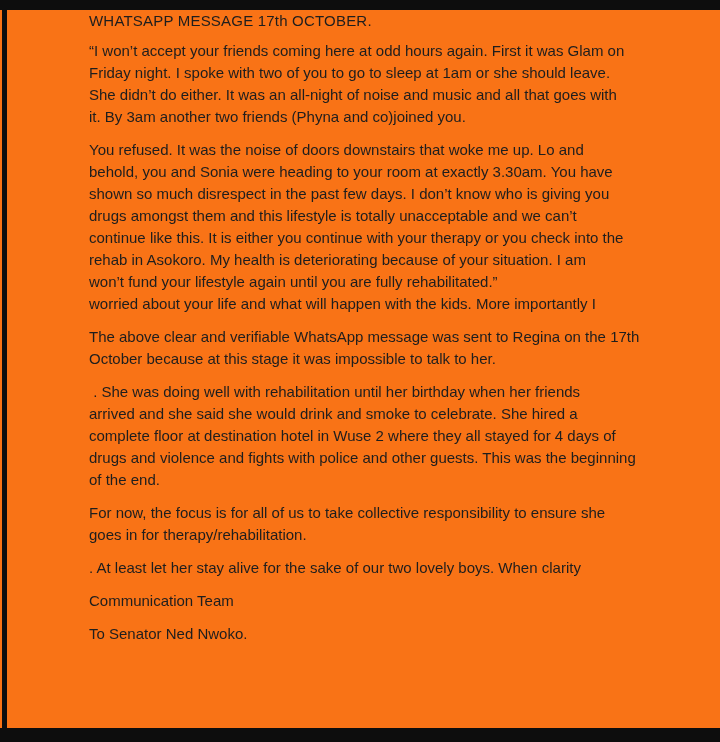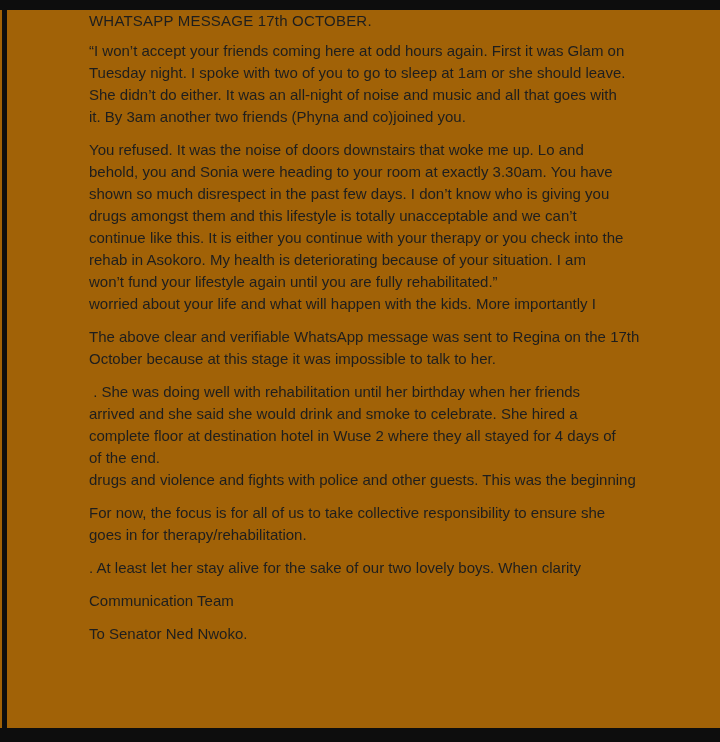--- a/index.html
+++ b/index.html
@@ -43,30 +43,30 @@
   }
   .para.gap-before {
   }
   .line {
     white-space: pre;
   }
 </style>
 </head>
 <body>
 
-<div class="screen" style="background: #a16207;">
+<div class="screen" style="background: #f97316;">
   <div class="bar bar-top" style="background: rgb(13, 13, 13);"></div>
   <div class="bar bar-left" style="background: rgb(13, 13, 13);"></div>
   <div class="bar bar-bottom" style="background: rgb(13, 13, 13);"></div>
   <div class="content" style="color: rgb(30, 30, 30);">
     <h1 class="doc-title">WHATSAPP MESSAGE 17th OCTOBER.</h1>
     <div id="paragraphs">
         <div class="para">
           <div class="line">“I won’t accept your friends coming here at odd hours again. First it was Glam on</div>
-          <div class="line">Tuesday night. I spoke with two of you to go to sleep at 1am or she should leave.</div>
+          <div class="line">Friday night. I spoke with two of you to go to sleep at 1am or she should leave.</div>
           <div class="line">She didn’t do either. It was an all-night of noise and music and all that goes with</div>
           <div class="line">it. By 3am another two friends (Phyna and co)joined you.</div>
         </div>
         <div class="para">
           <div class="line">You refused. It was the noise of doors downstairs that woke me up. Lo and</div>
           <div class="line">behold, you and Sonia were heading to your room at exactly 3.30am. You have</div>
           <div class="line">shown so much disrespect in the past few days. I don’t know who is giving you</div>
           <div class="line">drugs amongst them and this lifestyle is totally unacceptable and we can’t</div>
           <div class="line">continue like this. It is either you continue with your therapy or you check into the</div>
           <div class="line">rehab in Asokoro. My health is deteriorating because of your situation. I am</div>
@@ -74,22 +74,22 @@
           <div class="line">worried about your life and what will happen with the kids. More importantly I</div>
         </div>
         <div class="para">
           <div class="line">The above clear and verifiable WhatsApp message was sent to Regina on the 17th</div>
           <div class="line">October because at this stage it was impossible to talk to her.</div>
         </div>
         <div class="para">
           <div class="line"> . She was doing well with rehabilitation until her birthday when her friends</div>
           <div class="line">arrived and she said she would drink and smoke to celebrate. She hired a</div>
           <div class="line">complete floor at destination hotel in Wuse 2 where they all stayed for 4 days of</div>
+          <div class="line">drugs and violence and fights with police and other guests. This was the beginning</div>
           <div class="line">of the end.</div>
-          <div class="line">drugs and violence and fights with police and other guests. This was the beginning</div>
         </div>
         <div class="para gap-before">
           <div class="line">For now, the focus is for all of us to take collective responsibility to ensure she</div>
           <div class="line">goes in for therapy/rehabilitation.</div>
         </div>
         <div class="para">
           <div class="line">. At least let her stay alive for the sake of our two lovely boys. When clarity</div>
         </div>
         <div class="para gap-before">
           <div class="line">Communication Team</div>

